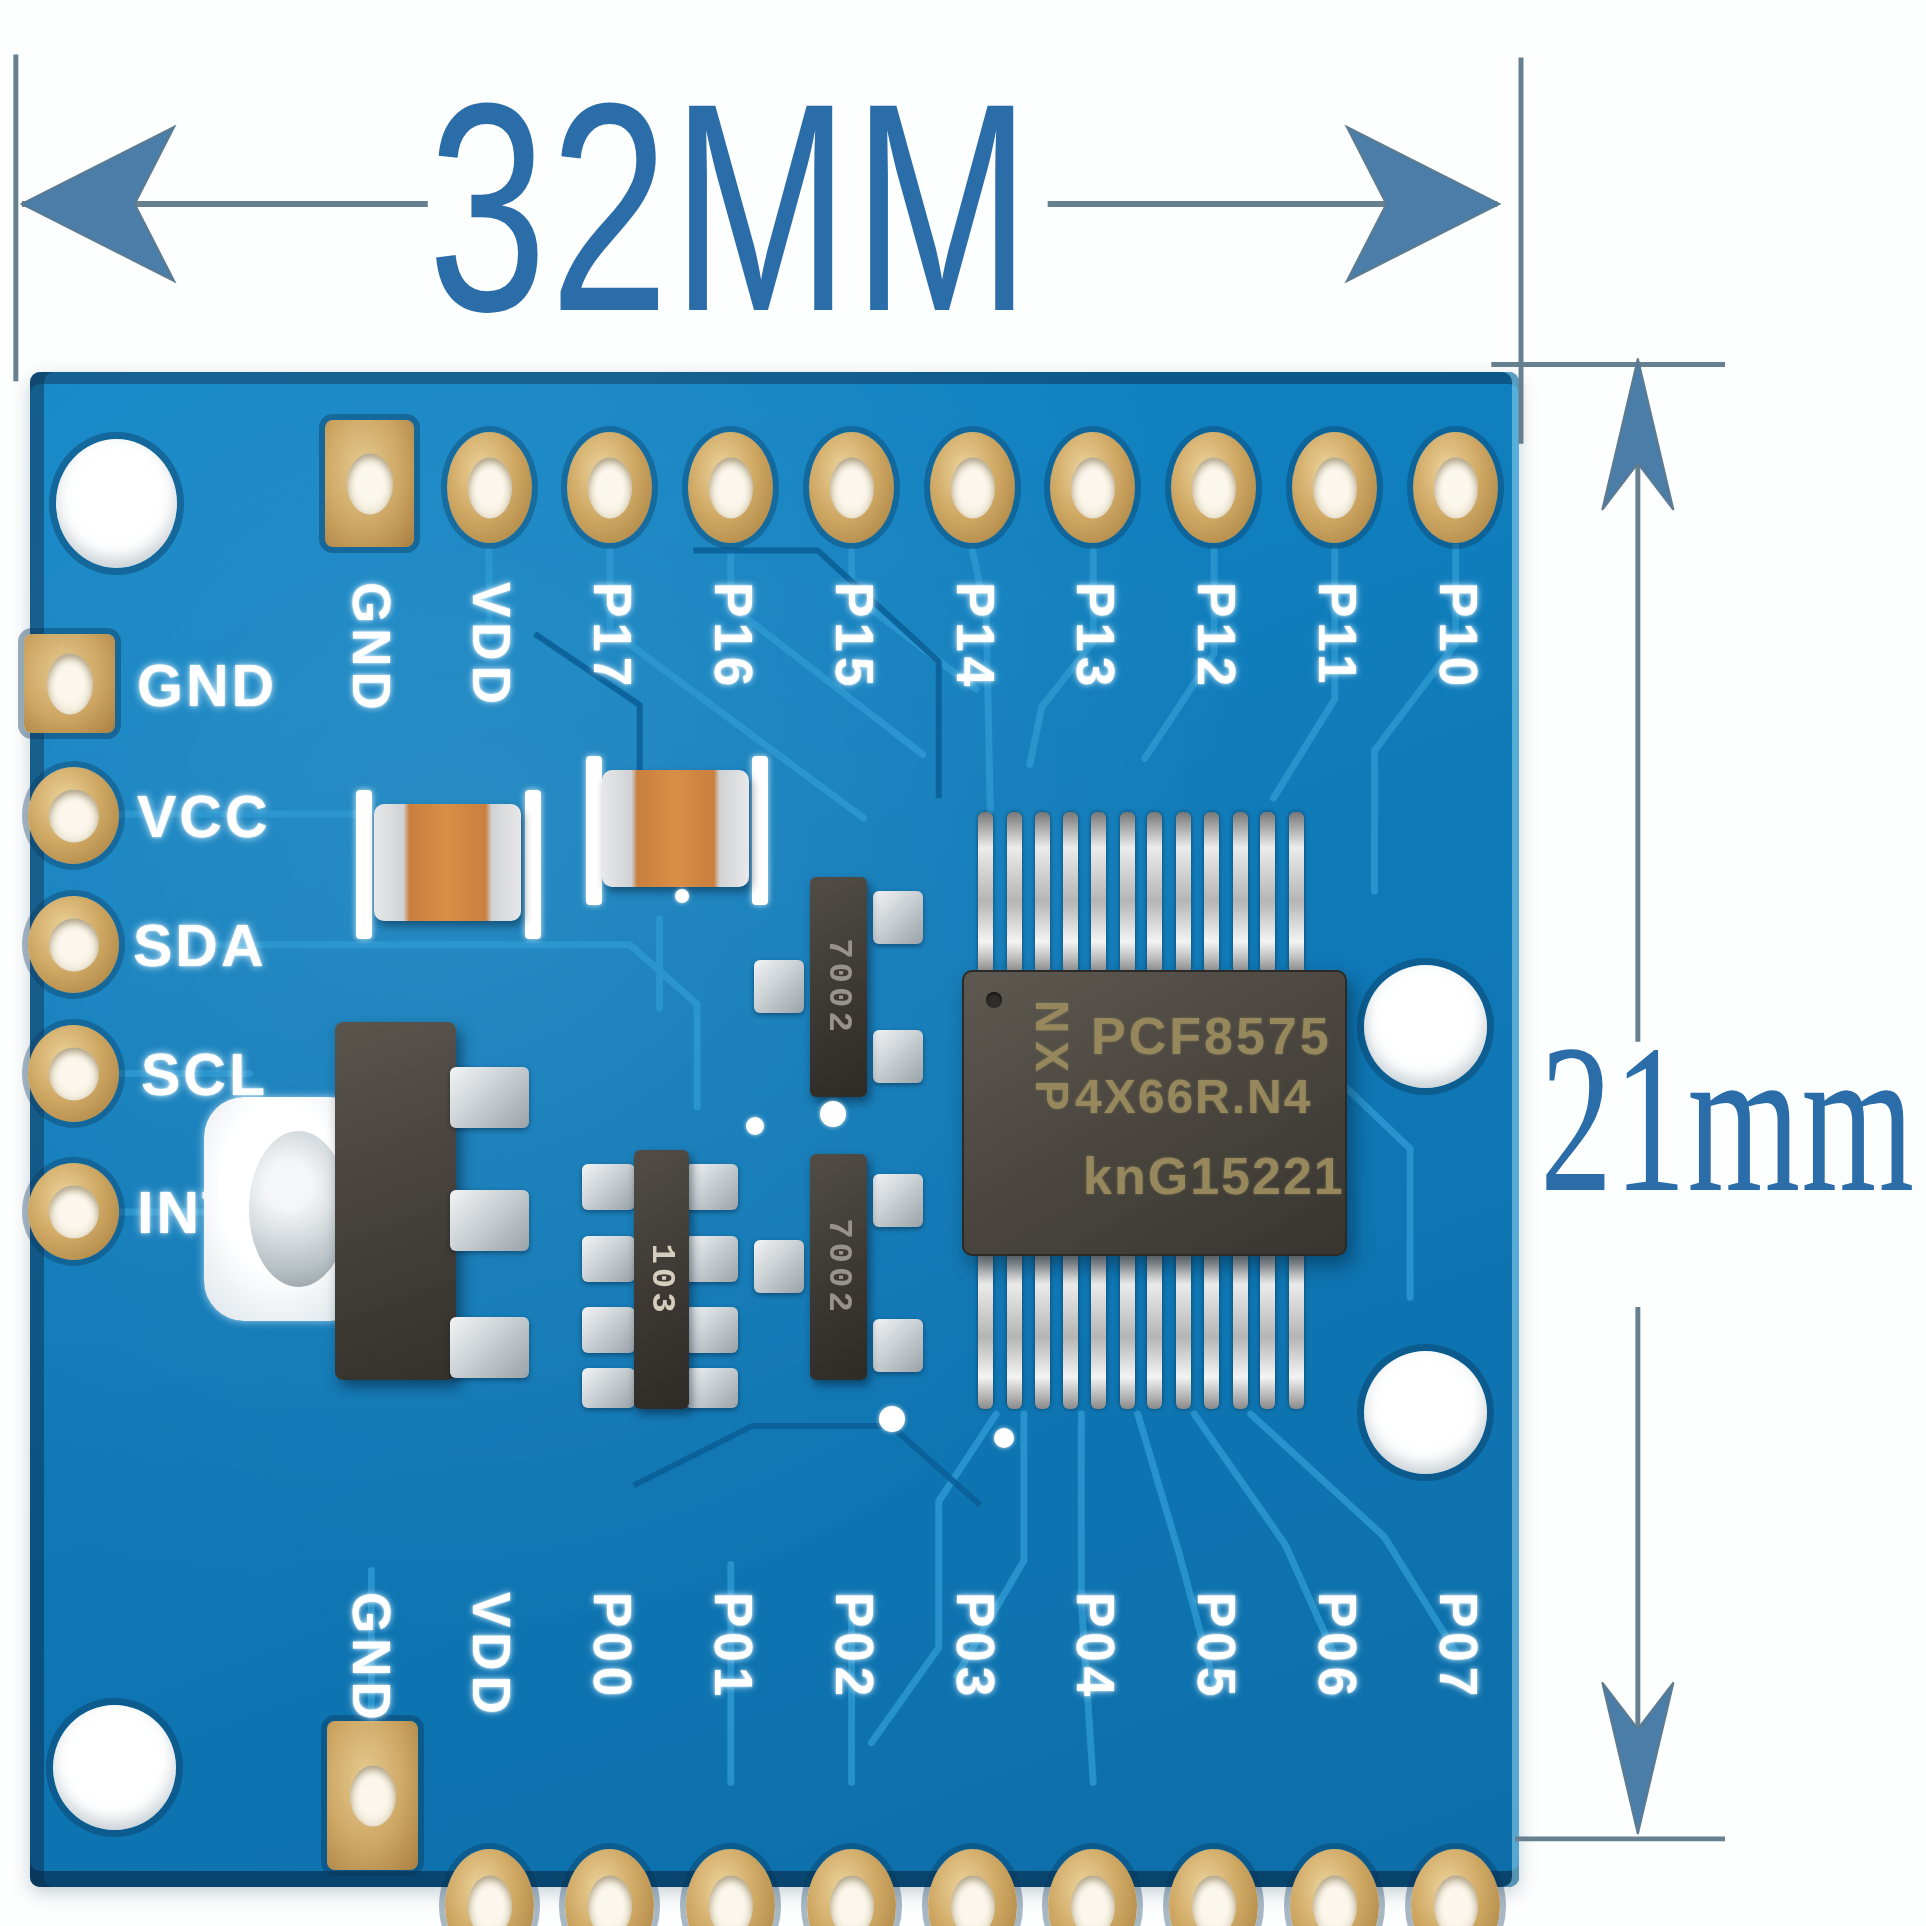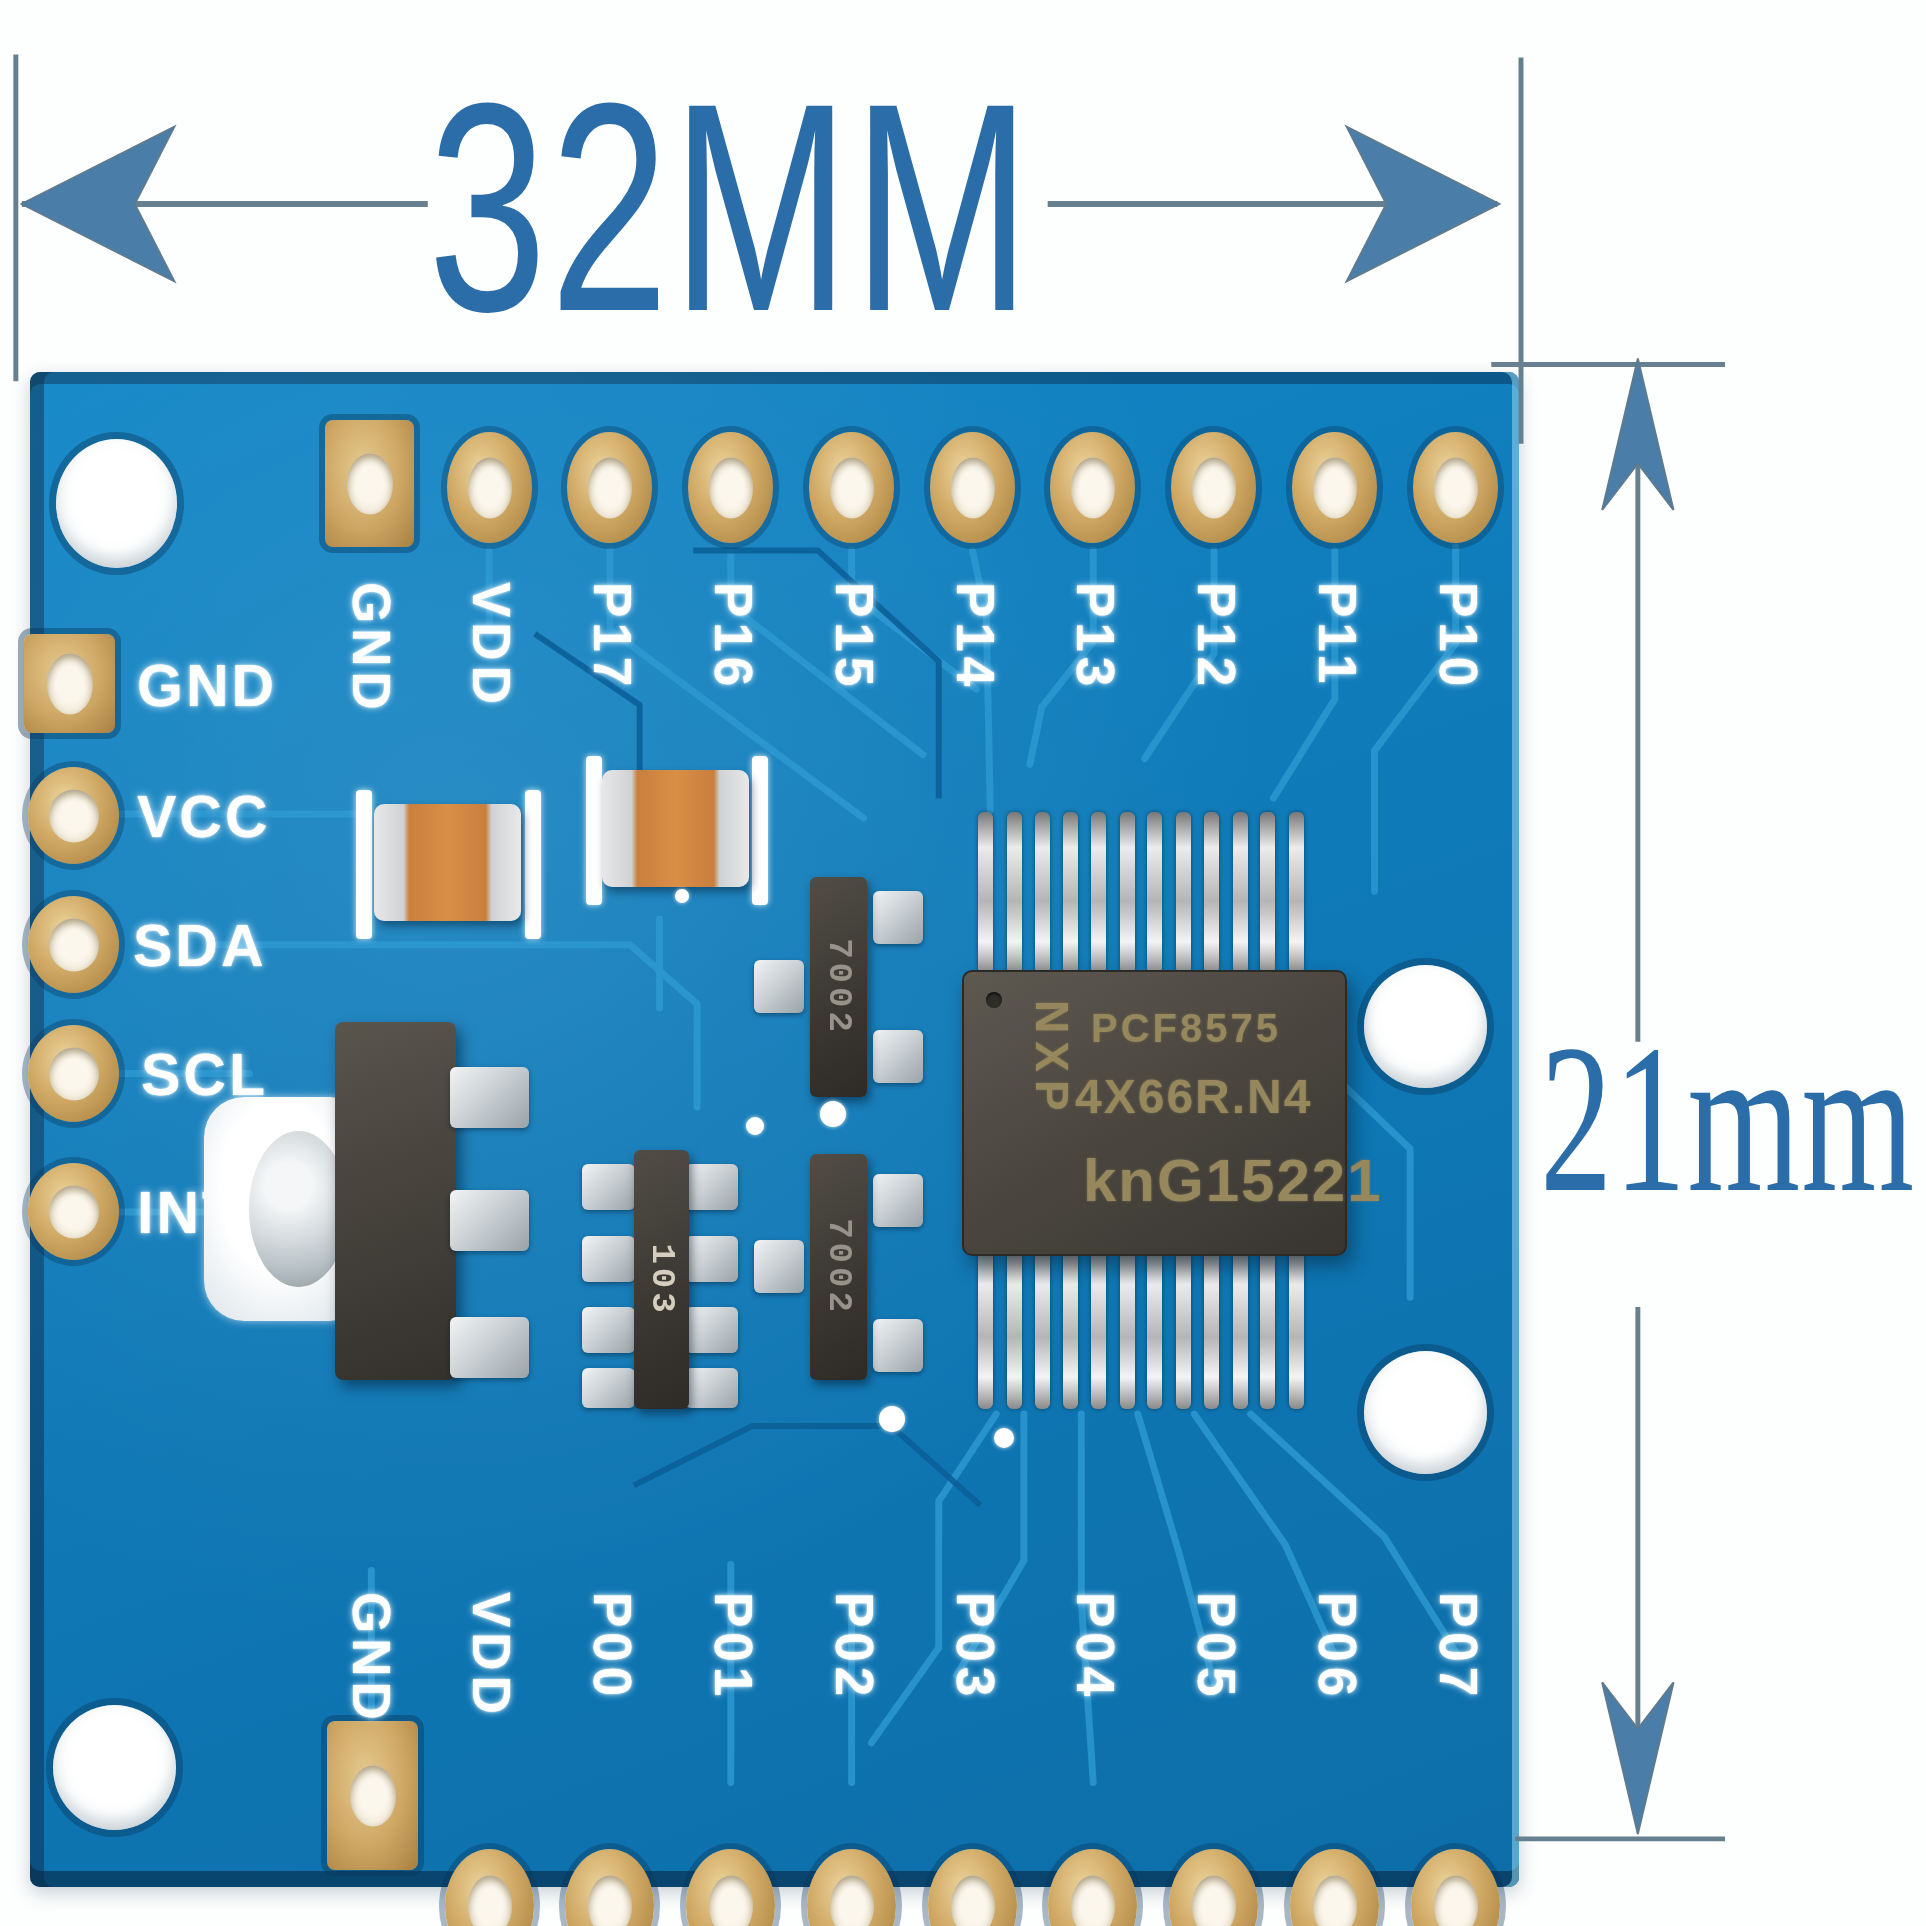--- a/index.html
+++ b/index.html
@@ -58,23 +58,23 @@
   
   #ic-body{position:absolute;left:962px;top:970px;width:381px;height:282px;border-radius:10px;
        background:linear-gradient(150deg,#5d5850 0%,#4a463f 50%,#383531 100%);
        border:2px solid #2c2a26;box-shadow:6px 10px 20px rgba(0,25,45,.45);}
   #ic-body .dimple{position:absolute;left:22px;top:20px;width:16px;height:16px;border-radius:50%;
        background:#2f2d29;box-shadow:inset 0 2px 3px rgba(0,0,0,.6);}
   .ic-mark{position:absolute;color:#96885c;text-shadow:0 0 3px rgba(150,136,92,.55);
        font-family:"Liberation Sans",sans-serif;font-weight:700;filter:blur(0.6px);}
   #ic-logo{left:61px;top:28px;writing-mode:vertical-rl;text-orientation:sideways;
        font-size:46px;letter-spacing:8px;height:198px;}
-  #ic-line1{left:127px;top:34px;font-size:40px;letter-spacing:3px;}
+  #ic-line1{left:127px;top:34px;font-size:52px;letter-spacing:3px;}
   #ic-line2{left:111px;top:97px;font-size:48px;letter-spacing:2px;}
-  #ic-line3{left:119px;top:174px;font-size:60px;letter-spacing:2px;}
+  #ic-line3{left:119px;top:174px;font-size:52px;letter-spacing:2px;}
 
   .icpin{position:absolute;width:15px;border-radius:6px;
        background:linear-gradient(180deg,#777 0%,#ececec 22%,#b5b5b5 55%,#f4f4f4 80%,#8a8a8a 100%);
        box-shadow:0 0 4px rgba(0,0,0,.45);}
   .icpin.top{top:812px;height:162px;}
   .icpin.bot{top:1249px;height:160px;}
 
   
   .smd-silver{position:absolute;border-radius:6px;
        background:linear-gradient(135deg,#f2f4f5 0%,#c2c9cd 55%,#9aa3a8 100%);

